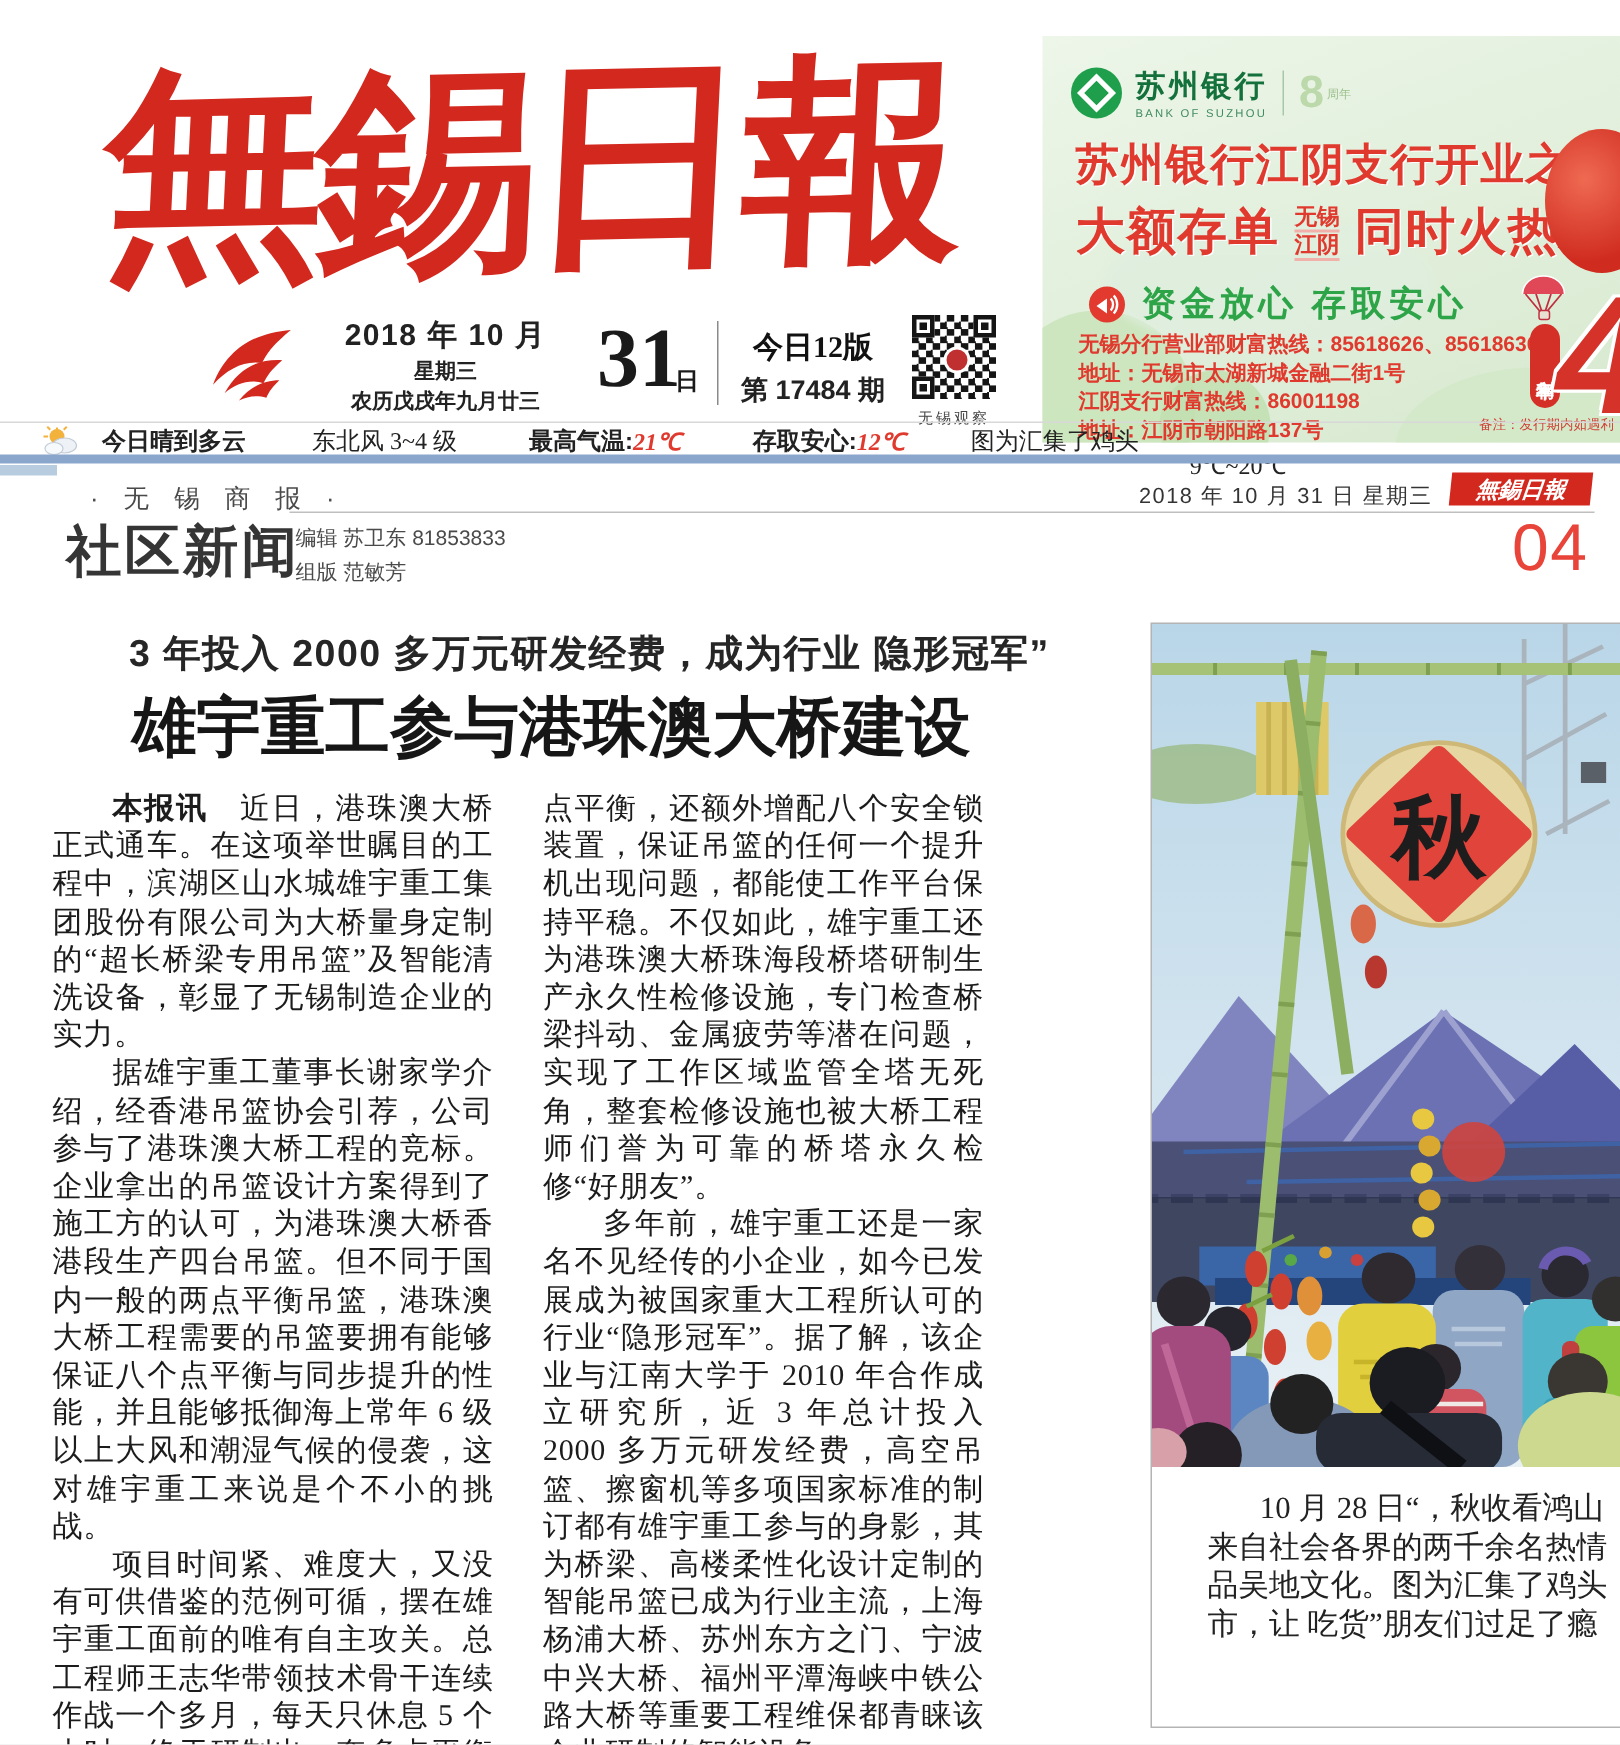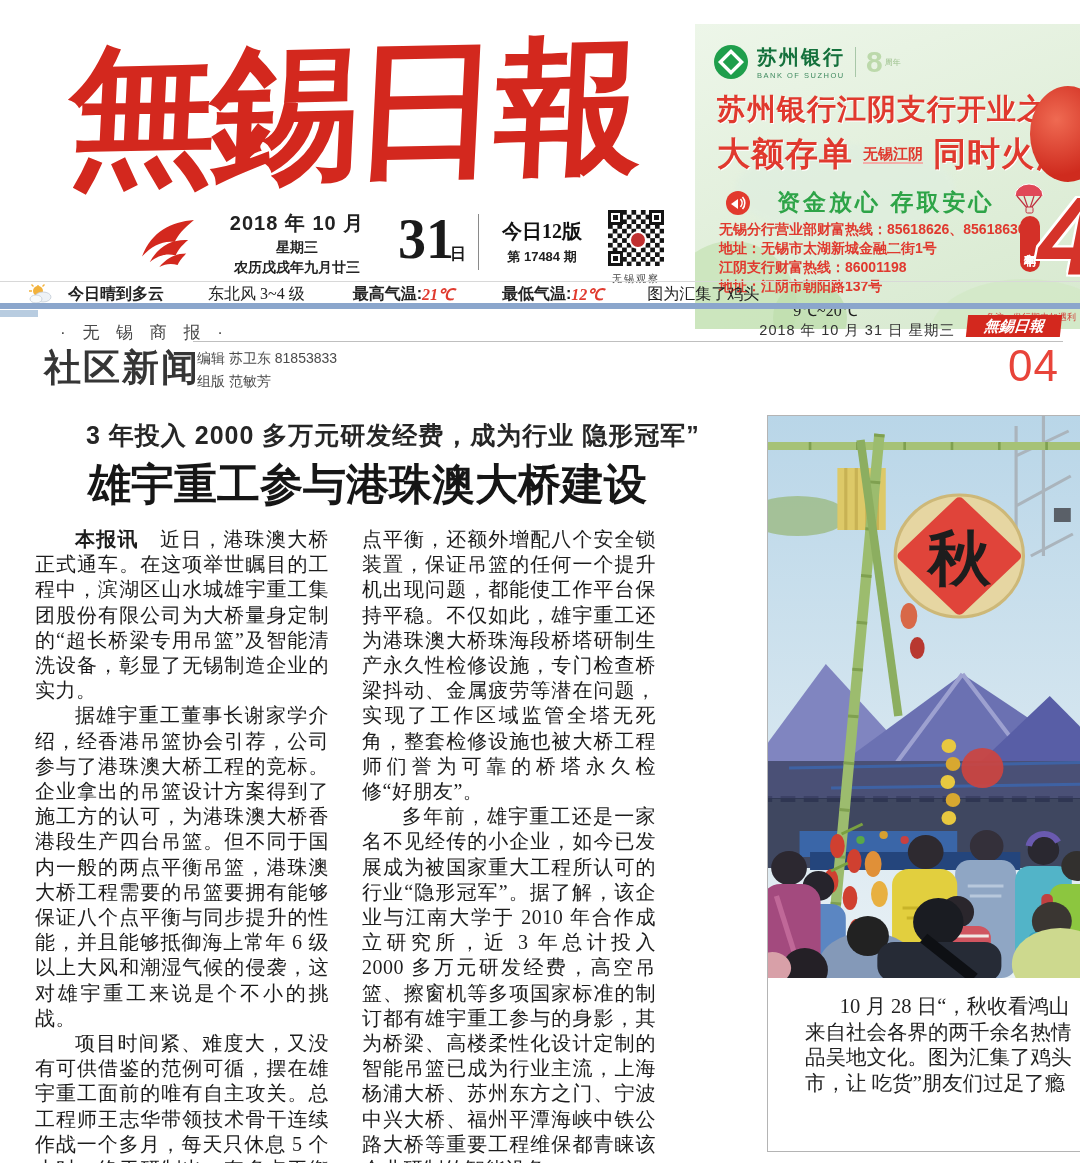--- a/index.html
+++ b/index.html
@@ -15,51 +15,51 @@
   .fan-logo{left:8px;top:10px;width:58px;height:50px;}
   .date-col{left:72px;top:2px;width:190px;text-align:center;color:#222;}
   .date-ym{font-size:20px;font-weight:bold;letter-spacing:1px;}
   .date-wd{font-size:14px;font-weight:bold;margin-top:2px;}
   .date-lunar{font-size:14px;font-weight:bold;margin-top:2px;white-space:nowrap;}
   .date-day{left:268px;top:0px;font-family:"Liberation Serif",serif;font-size:56px;font-weight:bold;line-height:62px;}
   .date-day-unit{left:320px;top:36px;font-size:16px;font-weight:bold;}
   .date-divider{left:348px;top:6px;width:1px;height:56px;background:#8a8a8a;}
   .edition{left:362px;top:10px;width:100px;text-align:center;font-family:"Liberation Serif",serif;
            font-weight:bold;font-size:20px;color:#111;white-space:nowrap;}
-  .issue{left:362px;top:40px;width:100px;text-align:center;font-size:13px;font-weight:bold;color:#222;white-space:nowrap;}
+  .issue{left:362px;top:40px;width:100px;text-align:center;font-size:18px;font-weight:bold;color:#222;white-space:nowrap;}
   .qr{left:478px;top:2px;width:56px;height:56px;background:
       conic-gradient(#151515 0 25%,#ffffff 0 50%,#151515 0 75%,#ffffff 0) 0 0/9.4px 9.4px;
       outline:2px solid #fff;}
   .qr .fp{position:absolute;width:15px;height:15px;border:3px solid #151515;background:#fff;box-sizing:border-box;}
   .qr .fp i{position:absolute;left:2px;top:2px;width:5px;height:5px;background:#151515;}
   .qr .dot{position:absolute;left:21px;top:21px;width:14px;height:14px;border-radius:50%;background:#c03030;border:2px solid #fff;}
   .qr-caption{left:470px;top:64px;width:72px;text-align:center;font-size:10px;letter-spacing:2px;color:#444;}
 
   
-  .ad{left:695px;top:24px;width:385px;height:305px;overflow:hidden;
+  .ad{left:695px;top:24px;width:385px;height:271px;overflow:hidden;
       background:linear-gradient(160deg,#edf6e9 0%,#e3f0dd 45%,#d7e9cf 100%);}
   .ad .blob1{position:absolute;left:-28px;bottom:-42px;width:130px;height:130px;border-radius:50%;background:#c9e4ba;opacity:.85;}
   .ad .blob2{position:absolute;left:78px;bottom:-26px;width:74px;height:74px;border-radius:50%;background:#bfdfae;opacity:.8;}
   .ad .blob3{position:absolute;right:-40px;bottom:-60px;width:190px;height:110px;border-radius:50%;background:#d2e8c4;opacity:.7;}
   .ad .mist{position:absolute;left:40px;top:120px;width:220px;height:90px;border-radius:50%;background:#dfeee0;opacity:.6;filter:blur(2px);}
   .ad-logo-row{position:absolute;left:18px;top:18px;height:40px;display:flex;align-items:center;}
   .bank-circle{width:36px;height:36px;}
   .bank-name{margin-left:8px;font-size:20px;font-weight:800;color:#14713c;letter-spacing:2px;white-space:nowrap;}
   .bank-en{font-size:7.5px;font-weight:normal;color:#3f8a5f;letter-spacing:1.5px;}
   .ad-div{width:1px;height:30px;background:#a8c7a8;margin:0 10px;}
   .anniv-8{font-size:30px;font-weight:900;color:#bcd9ab;line-height:30px;}
   .anniv-lbl{font-size:8px;color:#9cc08c;line-height:9px;margin-left:2px;}
   .ad-h1{position:absolute;left:22px;top:66px;font-size:29px;font-weight:900;color:#e0392e;letter-spacing:1px;
          text-shadow:1px 1px 0 #fff;white-space:nowrap;}
   .ad-h2{position:absolute;left:22px;top:108px;display:flex;align-items:center;white-space:nowrap;}
   .ad-h2 .big{font-size:33px;font-weight:900;color:#e0392e;letter-spacing:1px;text-shadow:1px 1px 0 #fff;}
-  .ad-h2 .stack{margin:0 10px;display:flex;align-items:center;}
+  .ad-h2 .stack{margin:0 10px;display:flex;flex-direction:column;align-items:center;}
   .ad-h2 .stack span{font-size:15px;font-weight:900;color:#e0392e;line-height:17px;border-bottom:2px solid #f2b0aa;}
   .slogan-row{position:absolute;left:30px;top:163px;display:flex;align-items:center;}
-  .slogan{margin-left:26px;font-size:23px;font-weight:900;color:#2ea448;letter-spacing:3px;white-space:nowrap;}
+  .slogan{margin-left:10px;font-size:23px;font-weight:900;color:#2ea448;letter-spacing:3px;white-space:nowrap;}
   .ad-info{position:absolute;left:24px;top:196px;font-size:14px;font-weight:bold;color:#e0392e;line-height:19px;white-space:nowrap;}
   .lantern{position:absolute;right:-26px;top:62px;width:76px;height:96px;border-radius:50%;
            background:radial-gradient(circle at 35% 35%,#ef6a52,#cf2b1e 70%);}
   .parachute{position:absolute;right:34px;top:158px;width:34px;height:34px;}
   .rate-ribbon{position:absolute;right:40px;top:192px;width:20px;height:56px;background:#d43028;border-radius:10px;
                color:#fff;font-size:12px;font-weight:bold;writing-mode:vertical-rl;text-align:center;line-height:20px;}
   .rate-digit{position:absolute;right:-20px;top:158px;font-size:112px;font-weight:900;font-style:italic;color:#d5332a;
               line-height:110px;text-shadow:2px 2px 0 #fff,-2px -2px 0 #fff,2px -2px 0 #fff,-2px 2px 0 #fff;}
   .ad-foot{position:absolute;right:4px;bottom:5px;font-size:9px;color:#d04038;white-space:nowrap;}
 
@@ -203,21 +203,21 @@
     <svg class="icon" viewBox="0 0 26 20">
       <circle cx="10" cy="7" r="5" fill="#f2b23c"></circle>
       <path d="M10,4 v-3 M4,7 h-3 M5.5,2.5 l-2,-2 M14.5,2.5 l2,-2" stroke="#f2b23c" stroke-width="1.4"></path>
       <ellipse cx="15" cy="13" rx="8" ry="5" fill="#eef2f6" stroke="#c3ccd6" stroke-width="0.8"></ellipse>
       <ellipse cx="8" cy="15" rx="6" ry="4" fill="#f7fafc" stroke="#c3ccd6" stroke-width="0.8"></ellipse>
     </svg>
     <span class="w-bold">今日晴到多云</span>
     <span class="w-serif">东北风 3~4 级</span>
     <span class="w-bold" style="margin-left:48px;">最高气温:</span>
     <span class="w-temp">21℃</span>
-    <span class="w-bold" style="margin-left:48px;">最低气温:</span>
+    <span class="w-bold" style="margin-left:48px;">存取安心:</span>
     <span class="w-temp">12℃</span>
     <span class="w-serif">图为汇集了鸡头</span>
     <span class="w-serif" style="margin-left:34px;margin-top:32px;">9℃~20℃</span>
   </div>
   <div class="abs blue-line"></div>
   <div class="abs blue-stub"></div>
 
   <div class="abs paper-label">· 无 锡 商 报 ·</div>
   <div class="abs section-name">社区新闻</div>
   <div class="abs hdr-line"></div>

